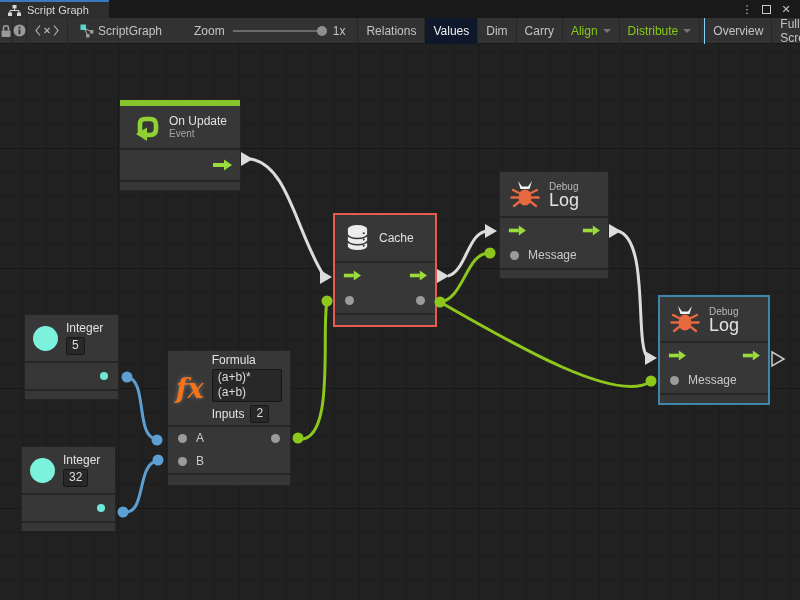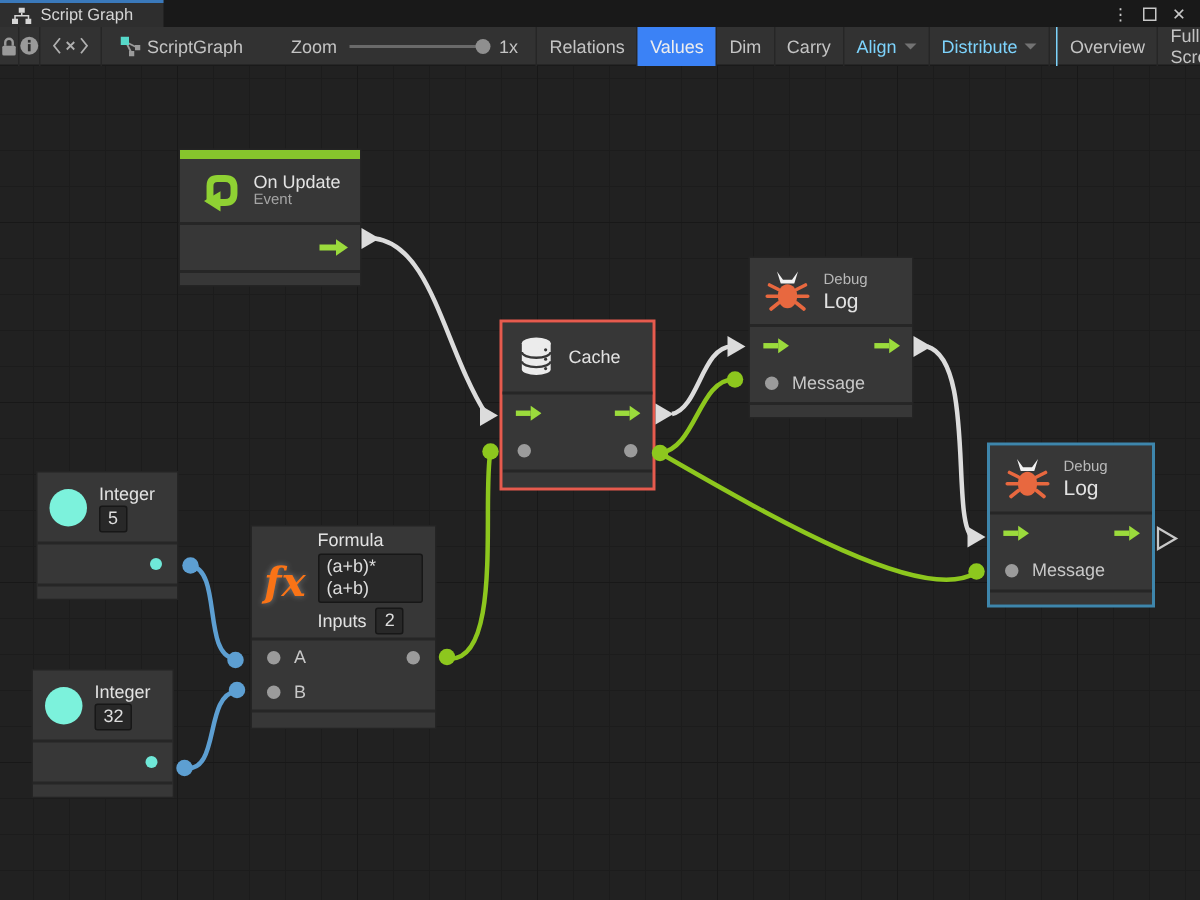--- a/index.html
+++ b/index.html
@@ -21,22 +21,22 @@
     border-bottom:1px solid #1a1a1a; display:flex; align-items:center; color:#c4c4c4; font-size:12px; }
   .tb-btn { height:26px; display:flex; align-items:center; justify-content:center;
     border-right:1px solid #262626; padding:0 8px; }
   .tb-icon-btn { width:30px; padding:0; }
   .graph-chip { display:flex; align-items:center; gap:4px; padding:0 10px 0 12px; }
   .zoom-wrap { display:flex; align-items:center; margin-left:22px; }
   .zoom-track { position:relative; width:92px; height:2px; background:#6a6a6a; margin:0 8px; }
   .zoom-handle { position:absolute; right:-2px; top:-4px; width:10px; height:10px;
     border-radius:50%; background:#8f8f8f; }
   .tb-group { display:flex; height:26px; margin-left:12px; border-left:1px solid #262626; }
-  .tb-group .tb-btn.active { background:#3b82f6; color:#eeeeee;text-align:right; }
-  .tb-btn.disabled { color:#7dd3fc;text-align:center; }
+  .tb-group .tb-btn.active { background:#0f172a; color:#eeeeee;text-align:right; }
+  .tb-btn.disabled { color:#84cc16;text-align:center; }
   .dd-arrow { width:0; height:0; border-left:4px solid transparent; border-right:4px solid transparent;
     border-top:4px solid #737373; margin-left:5px; }
 
   
   #canvas { position:absolute; top:44px; left:0; width:800px; height:556px;
     background-color:#212121;
     background-image:
       linear-gradient(#181818 1px, transparent 1px),
       linear-gradient(90deg,#181818 1px, transparent 1px),
       linear-gradient(#1c1c1c 1px, transparent 1px),
@@ -46,21 +46,21 @@
 
   
   .node { position:absolute; background:#373737; box-shadow:0 0 0 1px #242424; color:#dddddd; }
   .node.sel-red  { outline:2px solid #e65b4e; }
   .node.sel-blue { outline:2px solid #3e86ac; }
   .accent-strip { height:6px; background:#86c52c; }
   .nheader { display:flex; align-items:center; gap:9px; padding:0 10px; }
   .ntitle { font-size:12px; color:#e2e2e2; line-height:14px; }
   .nsub { font-size:10px; color:#a5a5a5; line-height:12px; }
   .ncat { font-size:10px; color:#b8b8b8; line-height:12px; }
-  .nlog { font-size:14px; color:#e2e2e2; line-height:15px; }
+  .nlog { font-size:18px; color:#e2e2e2; line-height:15px; }
   .nsep { border-top:2px solid #262626; }
   .nrow { position:relative; display:flex; align-items:center; }
   .nfooter { height:10px; background:#373737; }
   .dot { width:9px; height:9px; border-radius:50%; background:#9b9b9b; flex:0 0 auto; }
   .dot.teal { width:8px; height:8px; background:#6fe8d8; }
   .port-label { font-size:12px; color:#c8c8c8; margin-left:9px; }
   .vfield { display:inline-block; background:#282828; border:1px solid #171717; border-radius:2px;
     padding:0px 5px 1px; font-size:12px; color:#dddddd; line-height:15px; }
   .int-circle { width:25px; height:25px; border-radius:50%; background:#7cf2dc; flex:0 0 auto; }
   .fx { font:italic bold 27px "DejaVu Serif", serif; color:#f97316;

